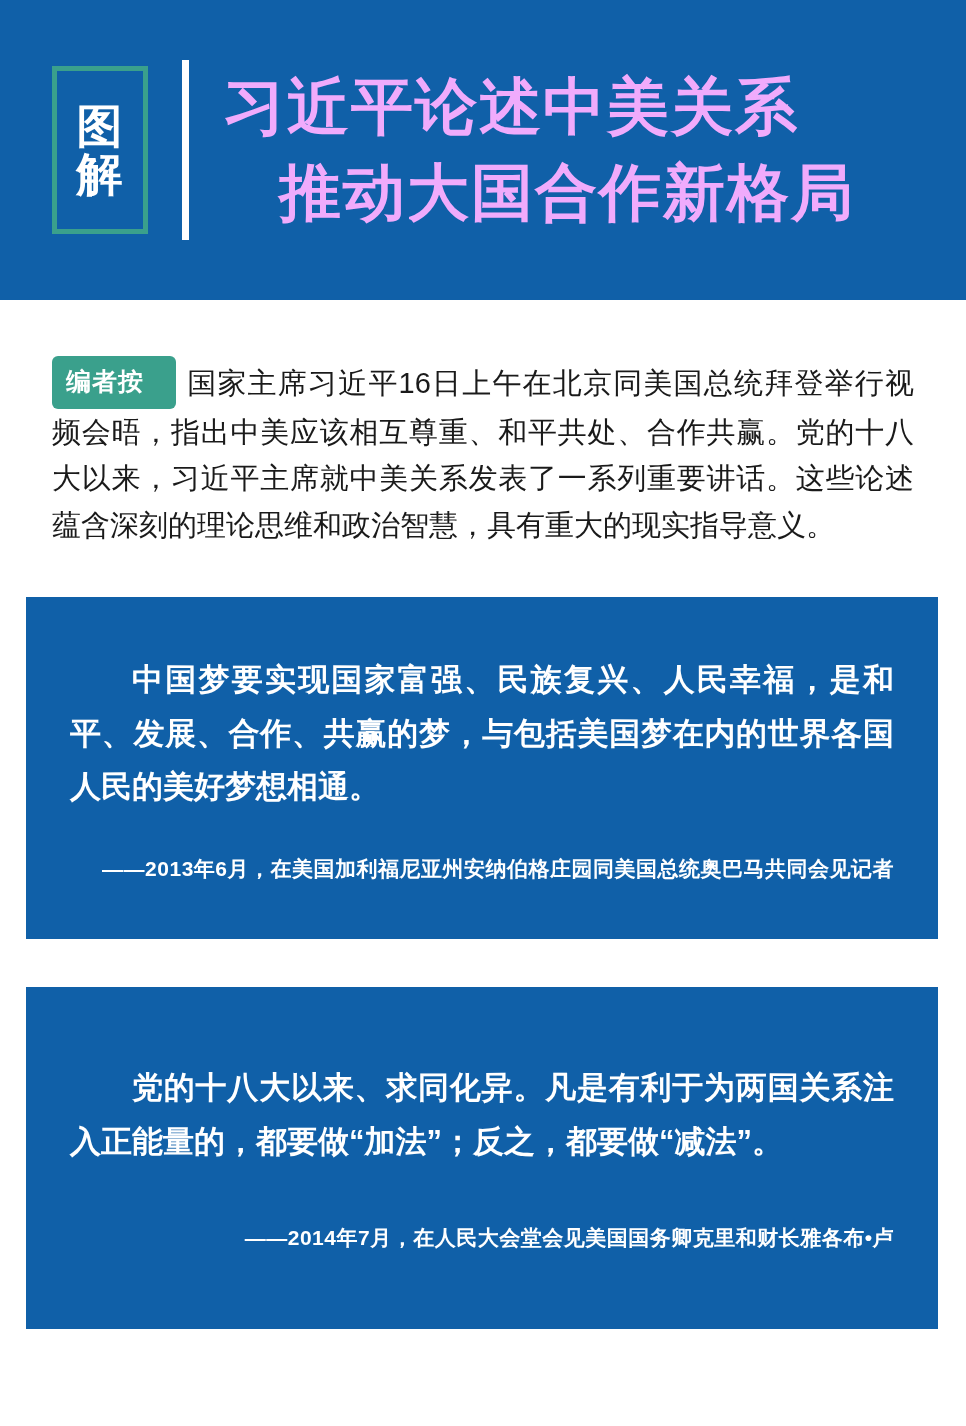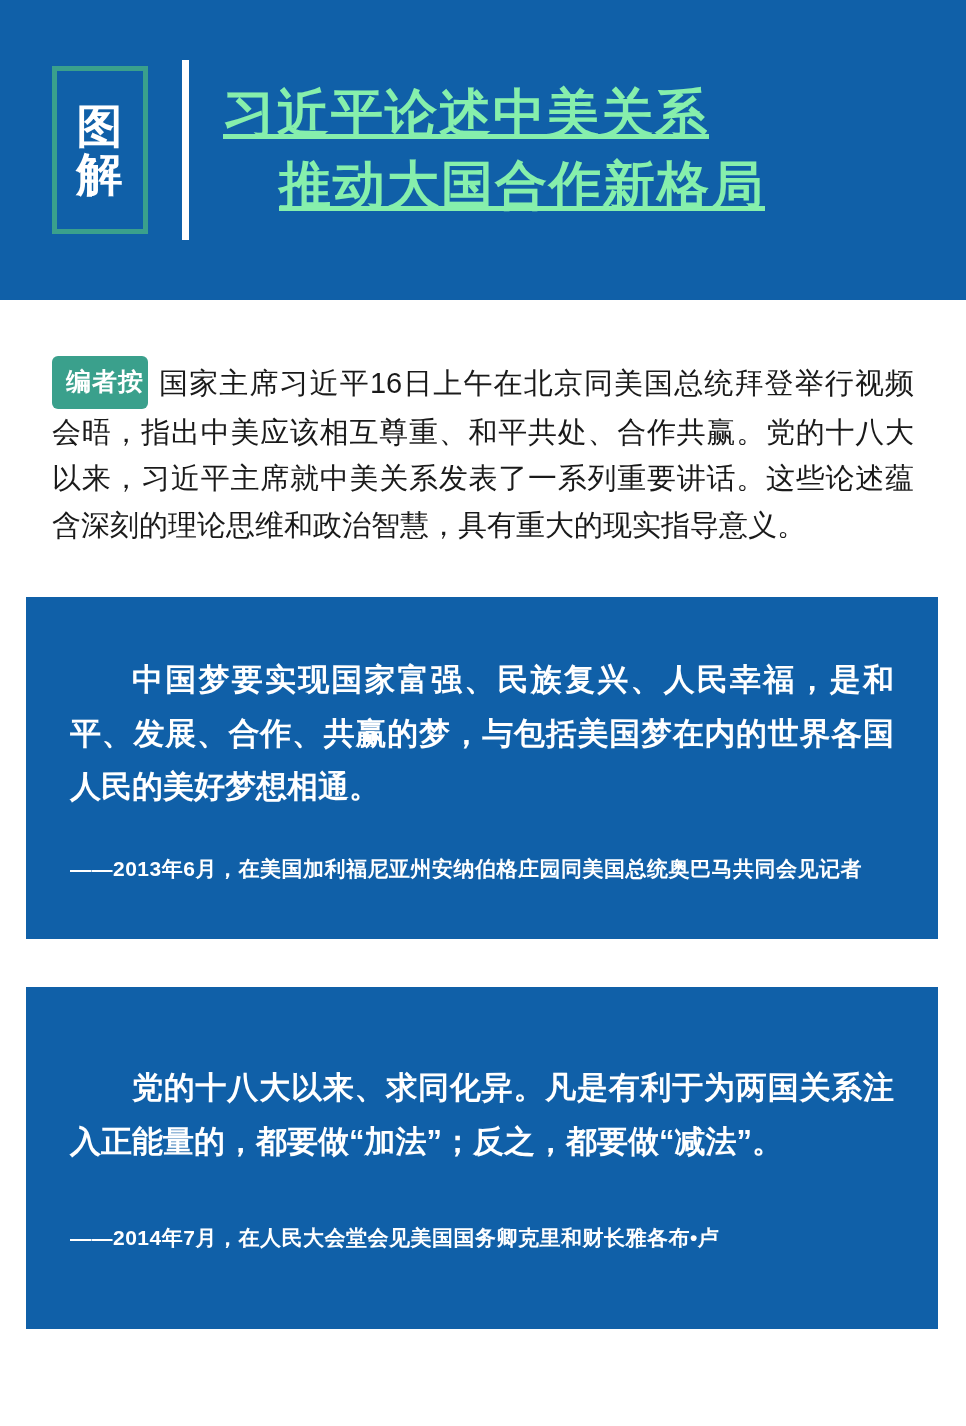--- a/index.html
+++ b/index.html
@@ -42,45 +42,44 @@
     background: #1060a8;
   }
   .header-badge span { display: block; }
   .header-divider {
     width: 7px;
     height: 180px;
     background: #ffffff;
     margin-right: 34px;
   }
   .header-titles {
-    color: #86efac;
+    color: #f0abfc;
     font-weight: bold;
-    font-size: 52px;
+    font-size: 62px;
     line-height: 1.38;
-    text-decoration: underline;
   }
   .header-title-1 { letter-spacing: 2px; }
   .header-title-2 { letter-spacing: 2px; padding-left: 56px; }
 
   
   .intro {
     padding: 56px 52px 0 52px;
     color: #1a1a1a;
     font-size: 29px;
     line-height: 1.62;
     text-align: justify;
   }
   .intro-tag {
     display: inline-block;
     background: #3aa08c;
     color: #ffffff;
     font-size: 25px;
     font-weight: bold;
     border-radius: 6px;
-    padding: 5px 4px 7px 14px;
+    padding: 5px 32px 7px 14px;
     vertical-align: 3px;
     margin-right: 10px;
     letter-spacing: 1px;
   }
   .intro-text { }
 
   
   .card {
     margin: 48px 28px 0 26px;
     background: #1060a8;
@@ -92,20 +91,21 @@
     font-size: 31px;
     font-weight: bold;
     line-height: 1.72;
     text-align: justify;
     text-indent: 62px;
   }
   .card-source {
     margin-top: 42px;
     font-size: 21px;
     font-weight: bold;
+    text-align: right;
     letter-spacing: 0.5px;
   }
   #card-1 { min-height: 342px; }
   #card-2 { min-height: 342px; padding-top: 74px; }
   #card-2 .card-source { margin-top: 56px; }
 </style>
 </head>
 <body>
 
 <div class="header">

